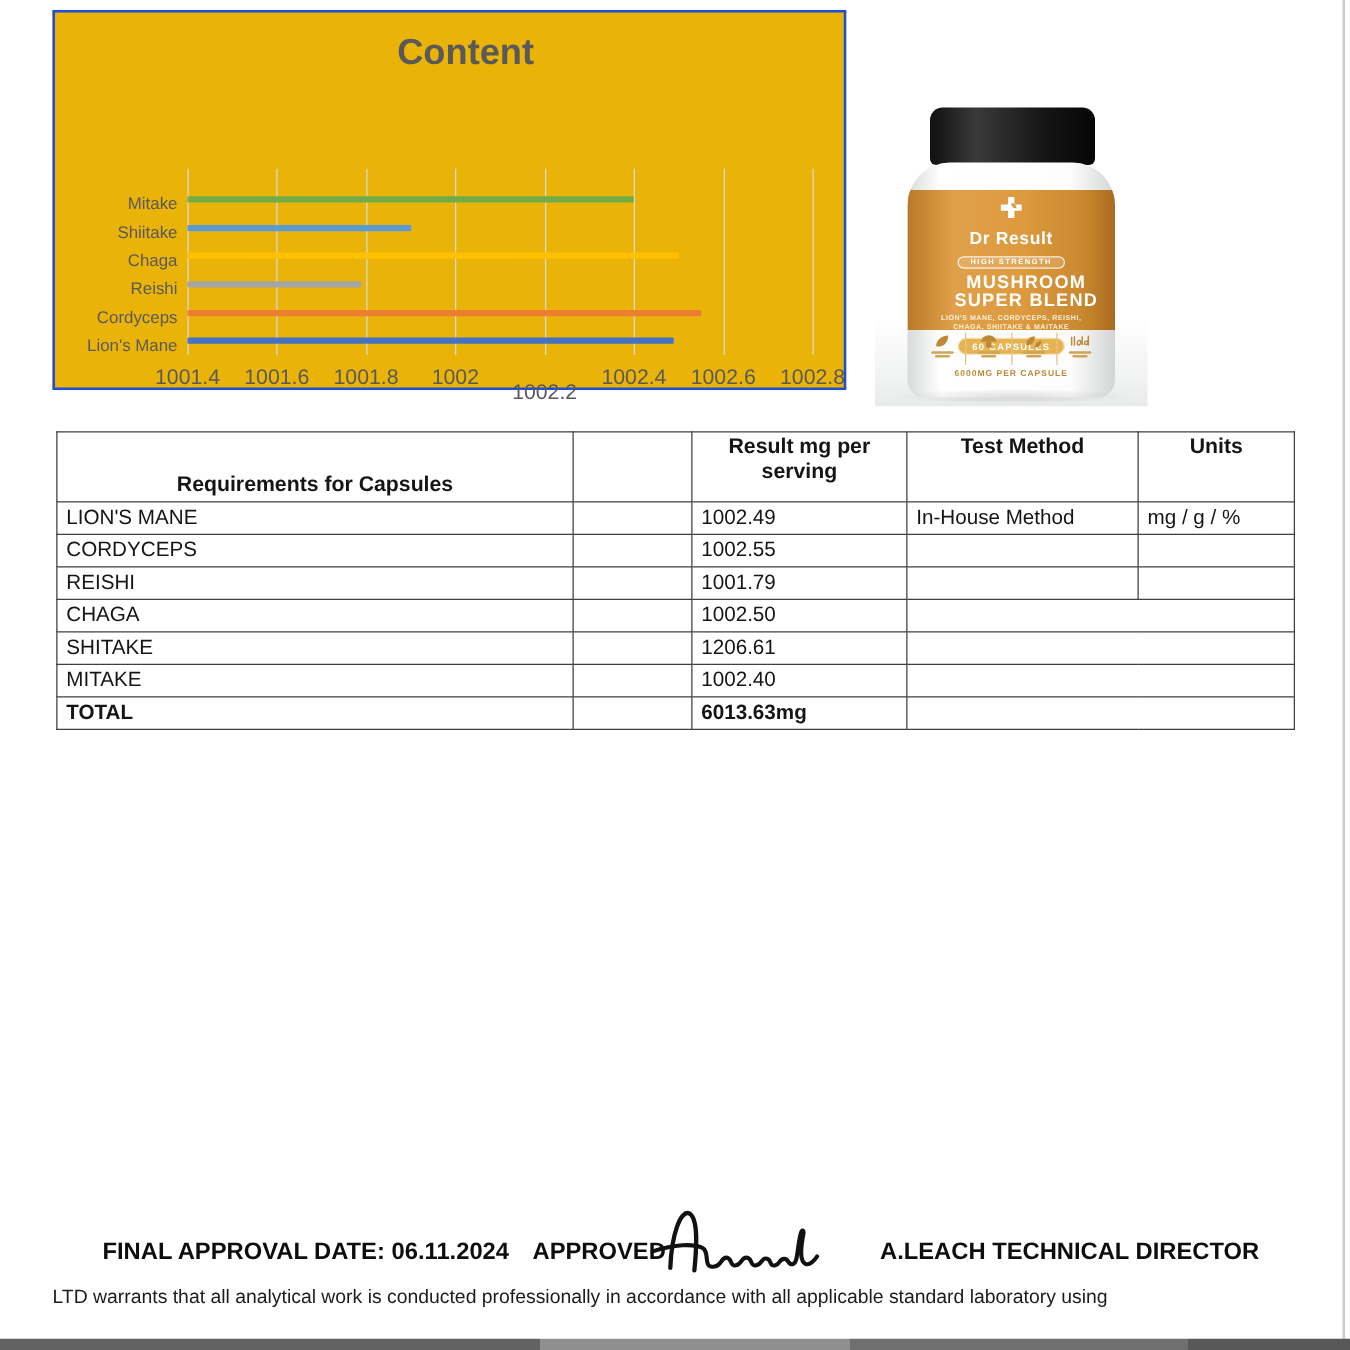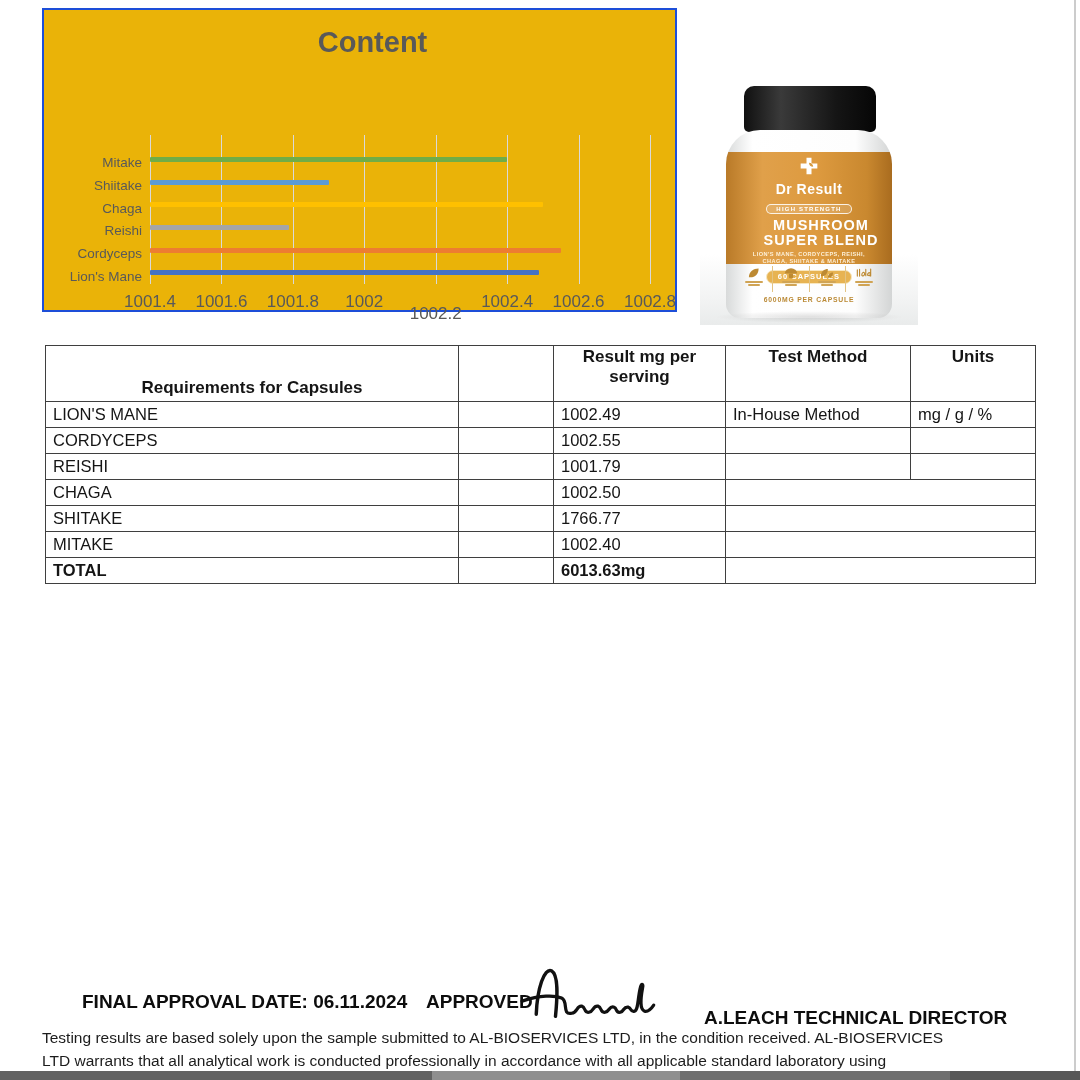--- a/index.html
+++ b/index.html
@@ -56,21 +56,21 @@
   .results tbody tr{height:26px;}
   .results th{font-weight:bold;text-align:center;vertical-align:top;font-size:17px;}
   .results th.h-bottom{vertical-align:bottom;padding-bottom:3px;}
   .results td{vertical-align:middle;}
   .results .bold{font-weight:bold;}
   
   .approval-date,.approved-label,.signer{position:absolute;top:991px;
     font-size:19px;font-weight:bold;color:#0d0d0d;white-space:nowrap;}
   .approval-date{left:82px;}
   .approved-label{left:426px;}
-  .signer{left:704px;margin-top:16px;}
+  .signer{left:704px;}
   .signature{position:absolute;left:516px;top:959px;}
   .disclaimer{position:absolute;left:42px;top:1026px;width:950px;
     font-size:15.5px;color:#1c1c1c;line-height:23px;}
   
   .edge-line-right{position:absolute;top:0;right:4px;width:2px;height:1080px;background:#cccccc;}
   .bottom-bar{position:absolute;left:0;right:0;bottom:0;height:9px;
     background:linear-gradient(90deg,#626262 0,#626262 40%,#8f8f8f 40%,#8f8f8f 63%,#6f6f6f 63%,#6f6f6f 88%,#585858 88%);}
 </style>
 </head>
 <body>
@@ -204,21 +204,21 @@
       </tr>
       <tr>
         <td>CHAGA</td>
         <td></td>
         <td>1002.50</td>
         <td colspan="2"></td>
       </tr>
       <tr>
         <td>SHITAKE</td>
         <td></td>
-        <td>1766.77</td>
+        <td>1206.61</td>
         <td colspan="2"></td>
       </tr>
       <tr>
         <td>MITAKE</td>
         <td></td>
         <td>1002.40</td>
         <td colspan="2"></td>
       </tr>
       <tr>
         <td class="bold">TOTAL</td>
@@ -233,18 +233,17 @@
 <div class="approved-label">APPROVED</div>
 <div class="signature">
   <svg width="162" height="64" viewBox="0 0 160 62" fill="none">
     <path d="M20 54 C21 28 28 8 35 11 C42 15 41 36 39 56" stroke="#111" stroke-width="3.4" stroke-linecap="round"></path>
     <path d="M6 41 C24 35 38 35 45 38 C52 41 45 55 55 53 C61 52 60 45 65 46 C69 47 67 53 72 52 C77 51 76 45 81 46 C85 47 83 53 88 52 C93 51 92 45 97 47 C100 48 98 53 103 52 C107 51 106 46 111 47 C114 48 113 52 117 51 C121 50 120 38 123 27 C124 23 126 24 125 28 C123 39 122 49 127 51 C131 52 134 48 136 45" stroke="#111" stroke-width="3.2" stroke-linecap="round"></path>
   </svg>
 </div>
 <div class="signer">A.LEACH TECHNICAL DIRECTOR</div>
 
 <div class="disclaimer">
-  <div>Testing results are based solely upon the sample submitted to AL-BIOSERVICES LTD, in the condition received. AL-BIOSERVICES</div>
   <div>LTD warrants that all analytical work is conducted professionally in accordance with all applicable standard laboratory using</div>
 </div>
 
 <div class="edge-line-right"></div>
 <div class="bottom-bar"></div>
 
 </body></html>

